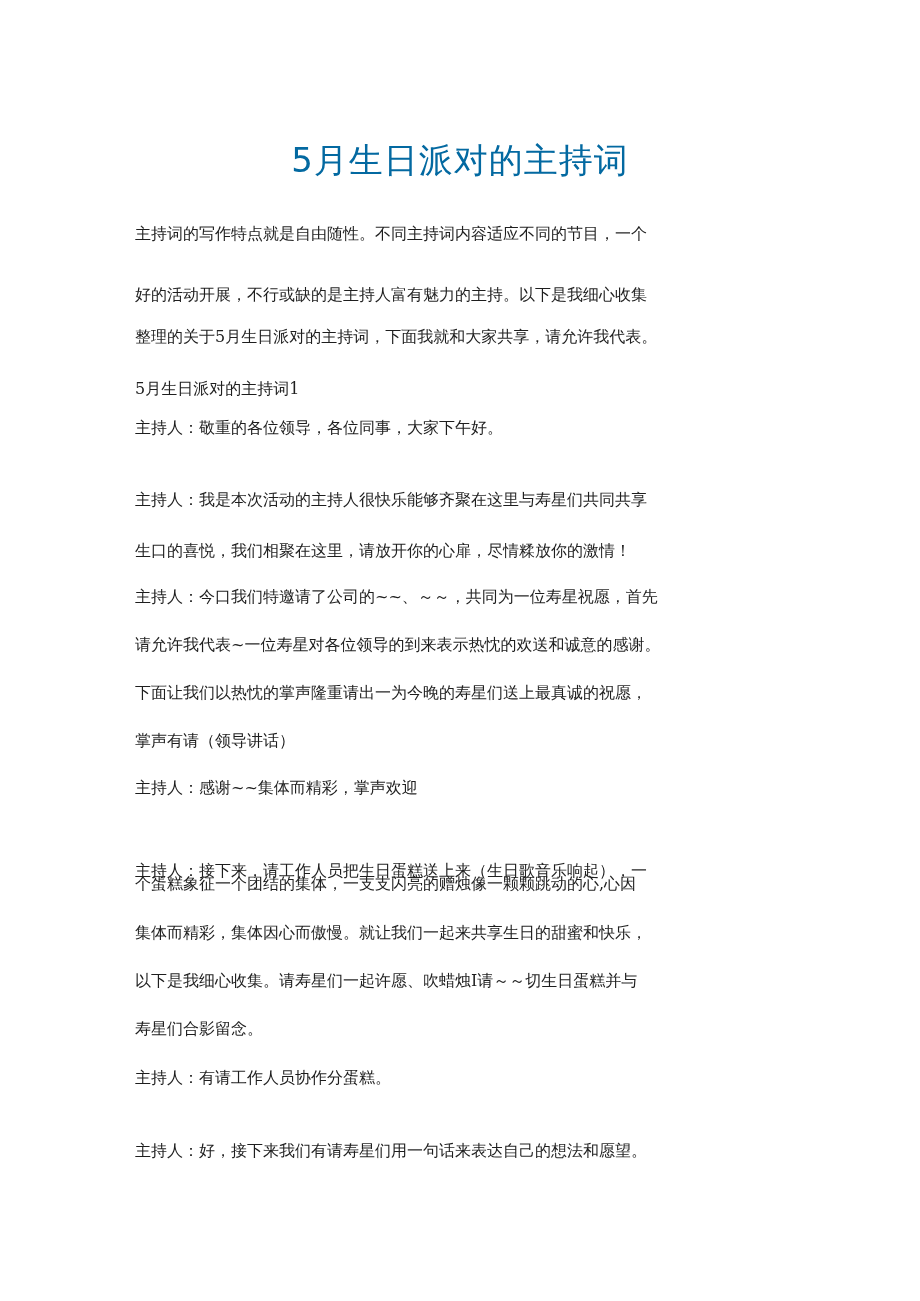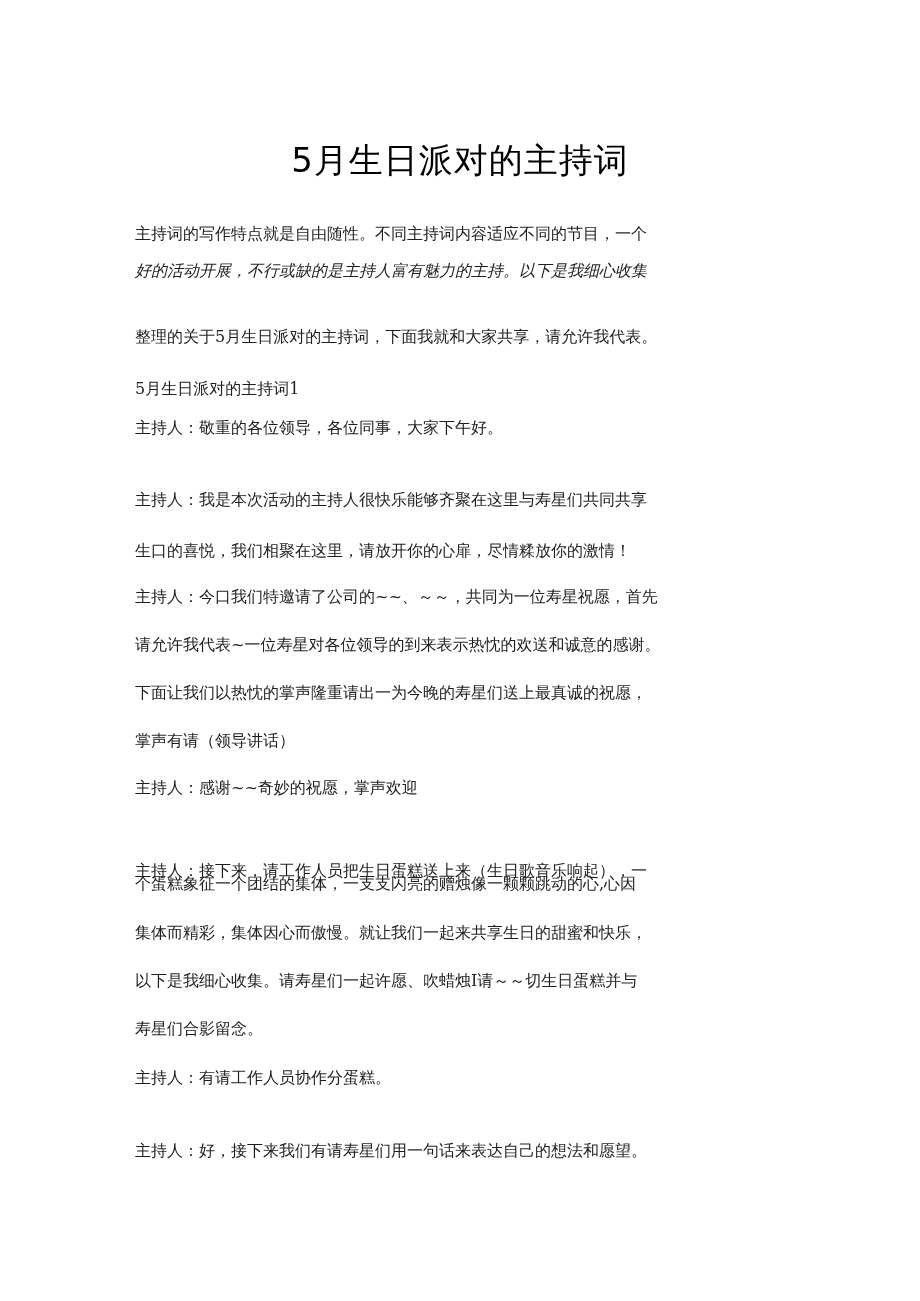--- a/index.html
+++ b/index.html
@@ -1,42 +1,42 @@
 <!DOCTYPE html>
 <html><head>
 <meta charset="utf-8">
 <style>
   html, body { margin: 0; padding: 0; background: #ffffff; }
   body { width: 920px; height: 1301px; position: relative; overflow: hidden;
          font-family: "DejaVu Serif", "Liberation Serif", serif; color: #1a1a1a; }
   .page { position: absolute; left: 0; top: 0; width: 920px; height: 1301px; }
   .title { position: absolute; left: 0; width: 920px; top: 136px; text-align: center;
            font-family: "DejaVu Sans", "Liberation Sans", sans-serif;
-           font-size: 34px; color: #000000; letter-spacing: 1px; line-height: 48px; }
+           font-size: 34px; color: #0369a1; letter-spacing: 1px; line-height: 48px; }
   .line { position: absolute; left: 135px; font-size: 16px; line-height: 30px;
           white-space: nowrap; color: #1e1e1e; }
 </style>
 </head>
 <body>
 
 <div class="page">
   <div class="title">5月生日派对的主持词</div>
   <div id="lines">
       <div class="line" style="top: 219px;">主持词的写作特点就是自由随性。不同主持词内容适应不同的节目，一个</div>
-      <div class="line" style="top: 256px; font-style: italic;">好的活动开展，不行或缺的是主持人富有魅力的主持。以下是我细心收集</div>
+      <div class="line" style="top: 280px;">好的活动开展，不行或缺的是主持人富有魅力的主持。以下是我细心收集</div>
       <div class="line" style="top: 322px;">整理的关于5月生日派对的主持词，下面我就和大家共享，请允许我代表。</div>
       <div class="line" style="top: 374px;">5月生日派对的主持词1</div>
       <div class="line" style="top: 413px;">主持人：敬重的各位领导，各位同事，大家下午好。</div>
       <div class="line" style="top: 485px;">主持人：我是本次活动的主持人很快乐能够齐聚在这里与寿星们共同共享</div>
       <div class="line" style="top: 536px;">生口的喜悦，我们相聚在这里，请放开你的心扉，尽情糅放你的激情！</div>
       <div class="line" style="top: 582px;">主持人：今口我们特邀请了公司的~~、～～，共同为一位寿星祝愿，首先</div>
       <div class="line" style="top: 630px;">请允许我代表~一位寿星对各位领导的到来表示热忱的欢送和诚意的感谢。</div>
       <div class="line" style="top: 678px;">下面让我们以热忱的掌声隆重请出一为今晚的寿星们送上最真诚的祝愿，</div>
       <div class="line" style="top: 726px;">掌声有请（领导讲话）</div>
-      <div class="line" style="top: 773px;">主持人：感谢~~奇妙的祝愿，掌声欢迎</div>
+      <div class="line" style="top: 773px;">主持人：感谢~~集体而精彩，掌声欢迎</div>
       <div class="line" style="top: 821px; margin-top: 35px;">主持人：接下来，请工作人员把生日蛋糕送上来（生日歌音乐响起），一</div>
       <div class="line" style="top: 869px;">个蛋糕象征一个团结的集体，一支支闪亮的赠烛像一颗颗跳动的心,心因</div>
       <div class="line" style="top: 918px;">集体而精彩，集体因心而傲慢。就让我们一起来共享生日的甜蜜和快乐，</div>
       <div class="line" style="top: 966px;">以下是我细心收集。请寿星们一起许愿、吹蜡烛I请～～切生日蛋糕并与</div>
       <div class="line" style="top: 1014px;">寿星们合影留念。</div>
       <div class="line" style="top: 1063px;">主持人：有请工作人员协作分蛋糕。</div>
       <div class="line" style="top: 1136px;">主持人：好，接下来我们有请寿星们用一句话来表达自己的想法和愿望。</div>
     </div>
 </div>
 

